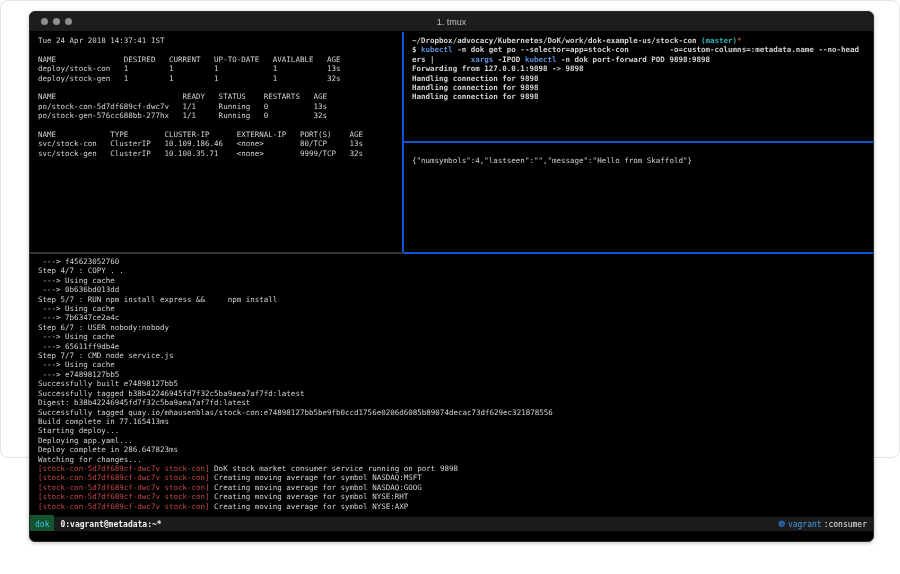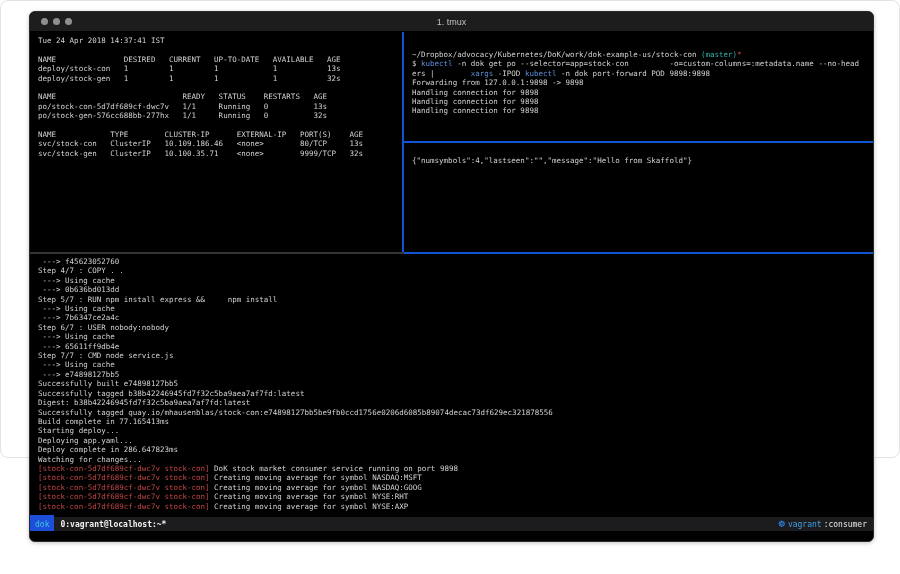--- a/index.html
+++ b/index.html
@@ -18,34 +18,34 @@
   .titlebar-title { position: absolute; left: 0; right: 0; text-align: center;
     font-family: "Liberation Sans", sans-serif; font-size: 9px; color: #c0c0c0; }
   .content { flex: 1 1 auto; display: flex; flex-direction: column; background: #000; }
   .top-section { height: 220px; flex: 0 0 auto; display: flex; }
   .pane { color: #d2d2d2; font-size: 7.5px; line-height: 9.4px; white-space: pre;
     overflow: hidden; }
   .tline { white-space: pre; }
   .pane-top-left { width: 372px; flex: 0 0 auto; padding: 4px 8px; }
   .vdivider { width: 2px; flex: 0 0 auto; background: #1254d2; }
   .right-stack { flex: 1 1 auto; display: flex; flex-direction: column; }
-  .pane-top-right { height: 109px; flex: 0 0 auto; padding: 18px 6px 4px 8px; }
+  .pane-top-right { height: 109px; flex: 0 0 auto; padding: 4px 6px 4px 8px; font-weight: bold; }
   .hdivider-right { height: 2px; flex: 0 0 auto; background: #1254d2; }
   .pane-mid-right { flex: 1 1 auto; padding: 4px 6px 4px 8px; }
   .hdivider-full { height: 2px; flex: 0 0 auto; display: flex; }
   .hdivider-full .seg-gray { width: 374px; background: #343434; }
   .hdivider-full .seg-blue { flex: 1; background: #1254d2; }
   .pane-bottom { flex: 1 1 auto; padding: 3px 8px; border-radius: 12px; }
   .c-red  { color: #c24545; }
   .c-cyan { color: #2fb3b3; }
   .c-blue { color: #5b8fd9; }
   .statusbar { height: 14px; flex: 0 0 auto; background: #1c1c1e;
     display: flex; align-items: center; font-size: 8px; color: #e8e8e8;
     padding: 0 6px 0 0; }
-  .session-badge { background: #1d4ed8; color: #3ec6e0; padding: 9px 5px;
+  .session-badge { background: #14532d; color: #3ec6e0; padding: 9px 5px;
     height: 14px; display: flex; align-items: center; }
   .window-label { margin-left: 6px; font-weight: bold; color: #f2f2f2; }
   .status-right { margin-left: auto; display: flex; align-items: center; gap: 2px; }
   .kube-icon { color: #2e86e8; font-family: "DejaVu Sans", sans-serif; font-size: 9px; }
   .kube-context { color: #3da0e8; }
   .kube-namespace { color: #e8e8e8; }
   .window-footer { height: 10px; flex: 0 0 auto; background: #000; }
 </style>
 </head>
 <body>
@@ -76,21 +76,21 @@
       <div class="hdivider-full">
         <div class="seg-gray"></div>
         <div class="seg-blue"></div>
       </div>
 
       <div class="pane pane-bottom"><div class="tline"> ---&gt; f45623052760</div><div class="tline">Step 4/7 : COPY . .</div><div class="tline"> ---&gt; Using cache</div><div class="tline"> ---&gt; 0b636bd013dd</div><div class="tline">Step 5/7 : RUN npm install express &amp;&amp;     npm install</div><div class="tline"> ---&gt; Using cache</div><div class="tline"> ---&gt; 7b6347ce2a4c</div><div class="tline">Step 6/7 : USER nobody:nobody</div><div class="tline"> ---&gt; Using cache</div><div class="tline"> ---&gt; 65611ff9db4e</div><div class="tline">Step 7/7 : CMD node service.js</div><div class="tline"> ---&gt; Using cache</div><div class="tline"> ---&gt; e74898127bb5</div><div class="tline">Successfully built e74898127bb5</div><div class="tline">Successfully tagged b38b42246945fd7f32c5ba9aea7af7fd:latest</div><div class="tline">Digest: b38b42246945fd7f32c5ba9aea7af7fd:latest</div><div class="tline">Successfully tagged quay.io/mhausenblas/stock-con:e74898127bb5be9fb0ccd1756e0206d6085b89074decac73df629ec321878556</div><div class="tline">Build complete in 77.165413ms</div><div class="tline">Starting deploy...</div><div class="tline">Deploying app.yaml...</div><div class="tline">Deploy complete in 286.647823ms</div><div class="tline">Watching for changes...</div><div class="tline"><span class="c-red">[stock-con-5d7df689cf-dwc7v stock-con]</span><span> DoK stock market consumer service running on port 9898</span></div><div class="tline"><span class="c-red">[stock-con-5d7df689cf-dwc7v stock-con]</span><span> Creating moving average for symbol NASDAQ:MSFT</span></div><div class="tline"><span class="c-red">[stock-con-5d7df689cf-dwc7v stock-con]</span><span> Creating moving average for symbol NASDAQ:GOOG</span></div><div class="tline"><span class="c-red">[stock-con-5d7df689cf-dwc7v stock-con]</span><span> Creating moving average for symbol NYSE:RHT</span></div><div class="tline"><span class="c-red">[stock-con-5d7df689cf-dwc7v stock-con]</span><span> Creating moving average for symbol NYSE:AXP</span></div></div>
     </div>
 
     <div class="statusbar">
       <span class="session-badge">dok</span>
-      <span class="window-label">0:vagrant@localhost:~*</span>
+      <span class="window-label">0:vagrant@metadata:~*</span>
       <span class="status-right">
         <span class="kube-icon">☸</span>
         <span class="kube-context">vagrant</span>
         <span class="kube-namespace">:consumer</span>
       </span>
     </div>
 
     <div class="window-footer"></div>
   </div>
 </div>

